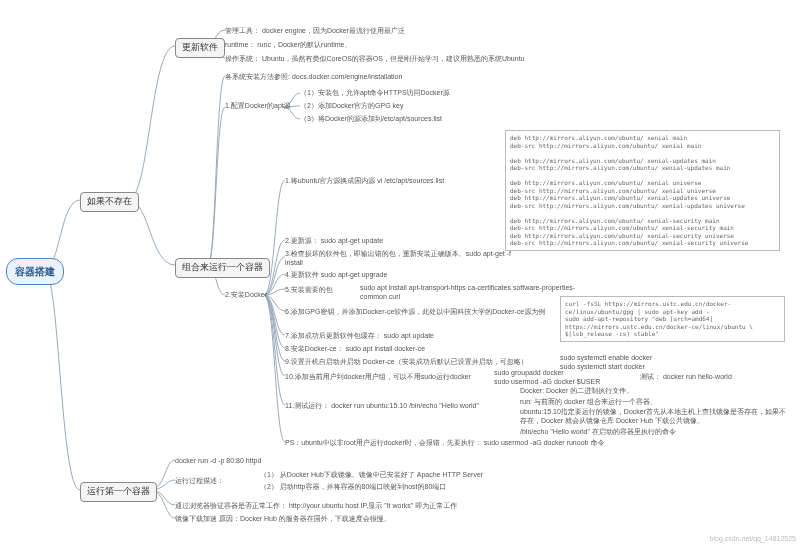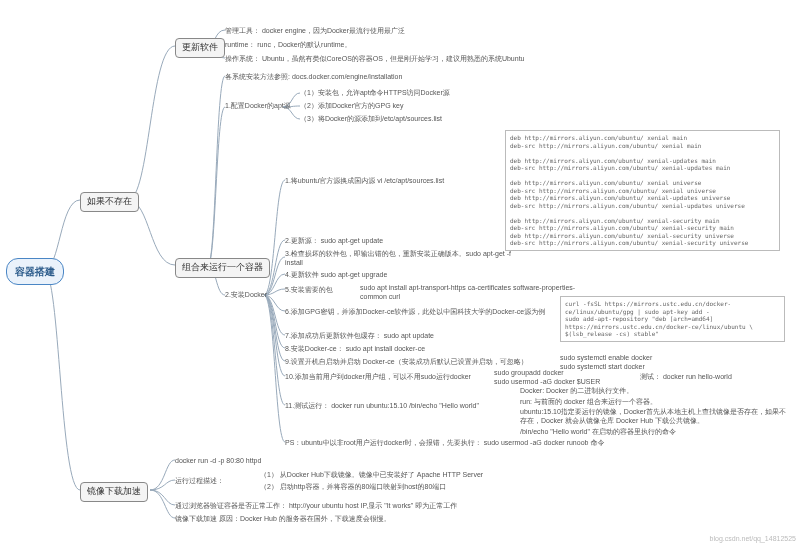--- a/index.html
+++ b/index.html
@@ -44,21 +44,21 @@
     <path d="M264 295 C275 295 275 442 285 442"></path>
     <path d="M150 490 C165 490 165 460 175 460"></path>
     <path d="M150 490 C165 490 165 480 175 480"></path>
     <path d="M150 490 C165 490 165 505 175 505"></path>
     <path d="M150 490 C165 490 165 518 175 518"></path>
   </g>
 </svg>
 
 <div class="node root" style="left:6px;top:258px">容器搭建</div>
 <div class="node branch" style="left:80px;top:192px">如果不存在</div>
-<div class="node branch" style="left:80px;top:482px">镜像下载加速</div>
+<div class="node branch" style="left:80px;top:482px">运行第一个容器</div>
 
 <div class="node branch" style="left:175px;top:38px">更新软件</div>
 <div class="node leaf" style="left:225px;top:26px">管理工具： docker engine，因为Docker最流行使用最广泛</div>
 <div class="node leaf" style="left:225px;top:40px">runtime： runc，Docker的默认runtime。</div>
 <div class="node leaf" style="left:225px;top:54px">操作系统： Ubuntu，虽然有类似CoreOS的容器OS，但是刚开始学习，建议用熟悉的系统Ubuntu</div>
 
 <div class="node branch" style="left:175px;top:258px">组合来运行一个容器</div>
 <div class="node leaf" style="left:225px;top:72px">各系统安装方法参照: docs.docker.com/engine/installation</div>
 
 <div class="node leaf" style="left:225px;top:101px">1.配置Docker的apt源</div>

